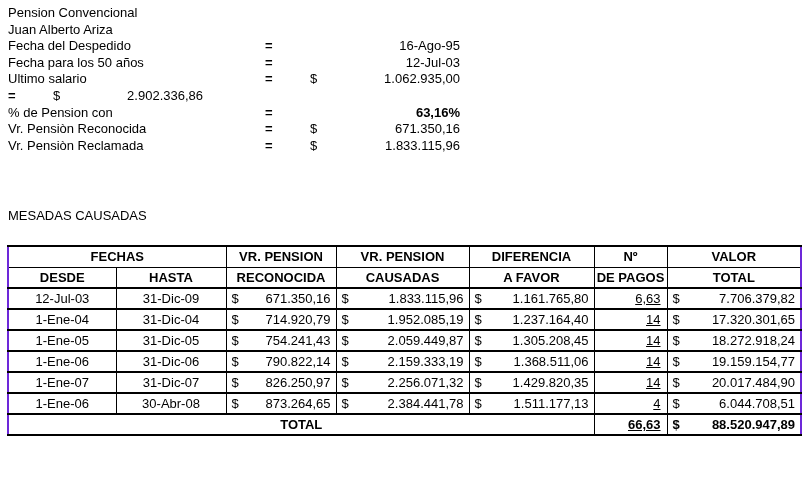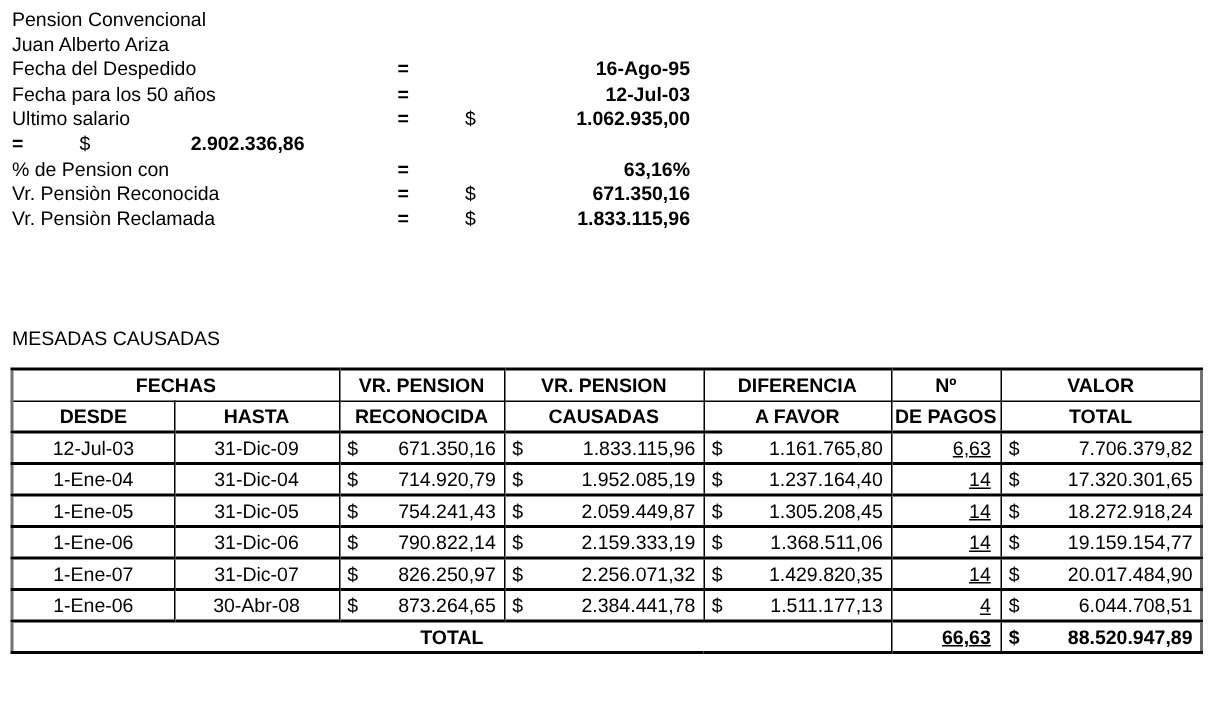--- a/index.html
+++ b/index.html
@@ -29,35 +29,35 @@
     align-items: center;
     white-space: nowrap;
   }
   .info-label { width: 257px; }
   .info-eq    { width: 45px; font-weight: 700; }
   .info-val   {
     width: 150px;
     display: flex;
     justify-content: space-between;
   }
-  .info-val .num { margin-left: auto; font-weight: bold; }
+  .info-val .num { margin-left: auto; }
   .info-row.bold .info-val { font-weight: 700; }
   .section-title {
     position: absolute;
-    top: 218px; left: 8px;
+    top: 208px; left: 8px;
     height: 16px; line-height: 16px;
     white-space: nowrap;
   }
   table.mesadas {
     position: absolute;
     top: 245px; left: 7px;
     width: 793px;
     border-collapse: collapse;
     table-layout: fixed;
-    border: 2px solid #737373;
+    border: 2px solid #6d28d9;
   }
   .mesadas th, .mesadas td {
     border: 2px solid #000;
     border-left-width: 1px;
     border-right-width: 1px;
     height: 21px;
     padding: 0;
     font-size: 13px;
     overflow: hidden;
     white-space: nowrap;

